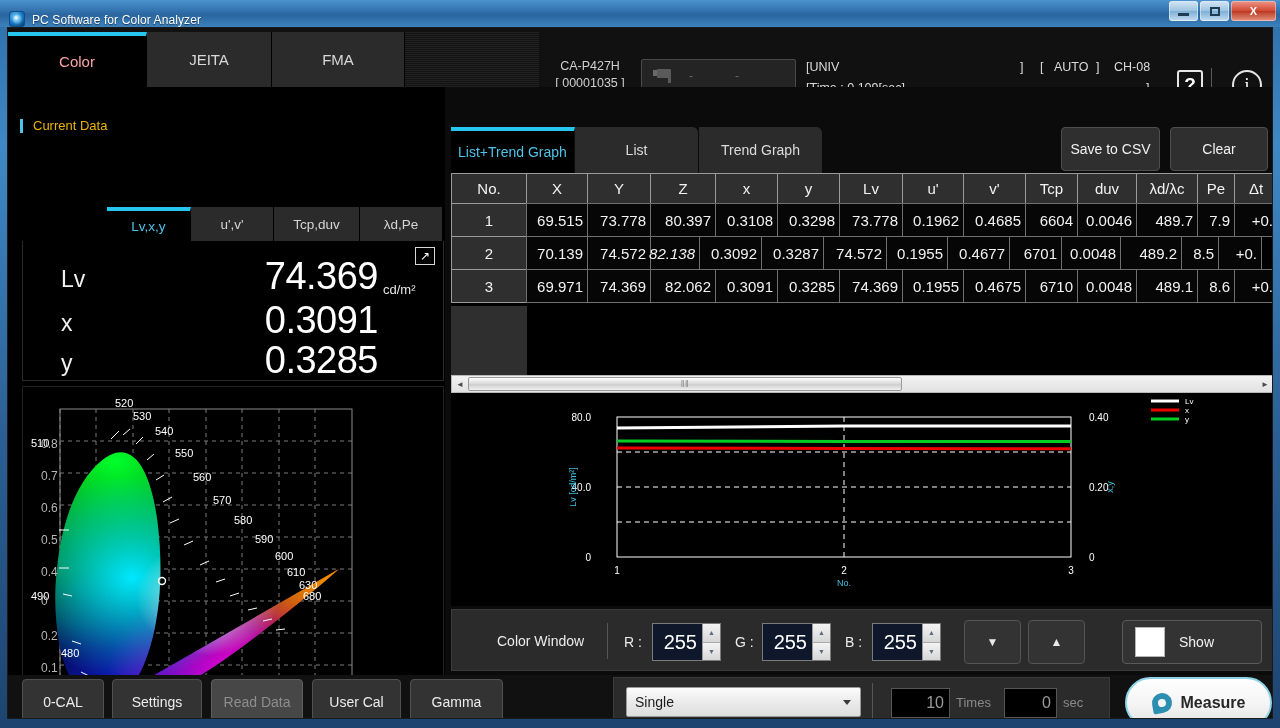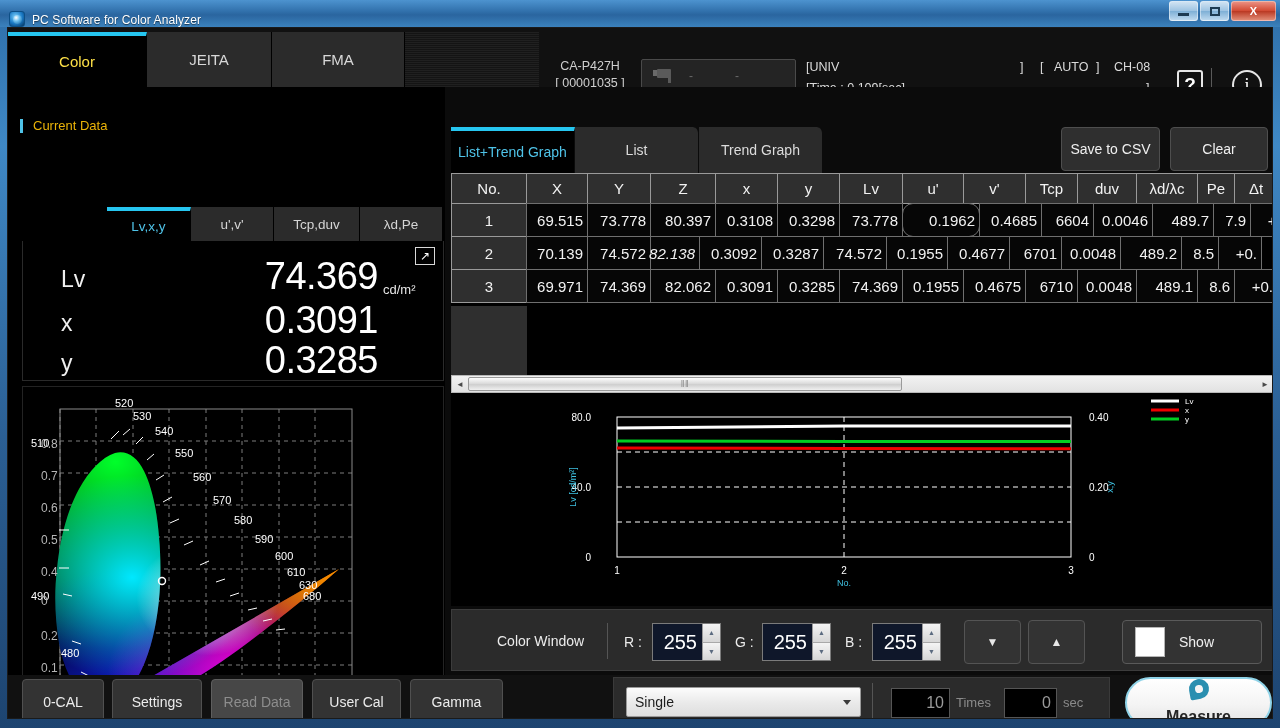--- a/index.html
+++ b/index.html
@@ -67,21 +67,21 @@
     background-image: repeating-linear-gradient(0deg, #202020 0 1px, #141414 1px 2px),
                       repeating-linear-gradient(90deg, rgba(40,40,40,.5) 0 1px, rgba(15,15,15,.5) 1px 2px);
   }
   .maintab {
     position:absolute; top:4px; height:55px;
     background:#2b2b2b; color:#d8d8d8;
     display:flex;align-items:center;justify-content:center;
     font-size:15px; border-right:1px solid #000;
   }
   .maintab.active {
-    background:#000; color:#fde047;
+    background:#000; color:#fca5a5;
     border-top:4px solid #26c6f0;
   }
   .tabfill{ position:absolute; top:4px; height:55px; }
 
   .devbox {
     position:absolute; top:30px; height:58px; color:#cfcfcf;
     font-size:12.5px; line-height:17px; text-align:center;
   }
   .probebox {
     position:absolute; left:633px; top:31px; width:155px; height:55px;
@@ -259,21 +259,21 @@
   .numbox{
     position:absolute; top:10px; height:30px; background:#000; border:1px solid #555;
     color:#9a9a9a; font-size:16px; text-align:right; padding-right:5px;
     display:flex;align-items:center;justify-content:flex-end;
   }
   .numlab{ position:absolute; top:17px; font-size:13px; color:#8a8a8a;}
   #measure{
     position:absolute; left:1117px; top:2px; width:147px; height:51px;
     border-radius:26px; border:2px solid #8fd3e8;
     background: linear-gradient(180deg,#ffffff 0%, #f4f4f4 55%, #e2e2e2 100%);
-    display:flex;align-items:center;justify-content:center; gap:9px;flex-direction:column;
+    display:flex;align-items:center;justify-content:center; gap:9px;
   }
   #measure .mi{
     width:20px;height:20px;border-radius:50% 50% 50% 10%;
     background:#2a8fb0; transform:rotate(-10deg); position:relative;
   }
   #measure .mi:after{content:"";position:absolute;left:6px;top:6px;width:8px;height:8px;border-radius:50%;background:#f4f4f4;}
   #measure .mt{ font-size:16px;font-weight:bold;color:#262626;}
 
   svg text { font-family:"Liberation Sans", sans-serif; }
 </style>
@@ -545,21 +545,21 @@
           </div>
         <div class="tbl-empty"></div>
       <div class="trow" style="top: 31px;">
             <div class="td nocol" style="width: 76px;">1</div>
             <div class="td" style="width: 62px;">69.515</div>
             <div class="td" style="width: 64px;">73.778</div>
             <div class="td" style="width: 66px;">80.397</div>
             <div class="td" style="width: 63px;">0.3108</div>
             <div class="td" style="width: 63px;">0.3298</div>
             <div class="td" style="width: 64px;">73.778</div>
-            <div class="td" style="width: 78px; border-radius: 11px;">0.1962</div>
+            <div class="td" style="width: 62px;">0.1962</div>
             <div class="td" style="width: 63px;">0.4685</div>
             <div class="td" style="width: 53px;">6604</div>
             <div class="td" style="width: 60px;">0.0046</div>
             <div class="td" style="width: 62px;">489.7</div>
             <div class="td" style="width: 38px;">7.9</div>
             <div class="td" style="width: 44px;">+0.</div>
           </div>
           <div class="trow" style="top: 64px;">
             <div class="td nocol" style="width: 76px;">2</div>
             <div class="td" style="width: 62px;">70.139</div>

